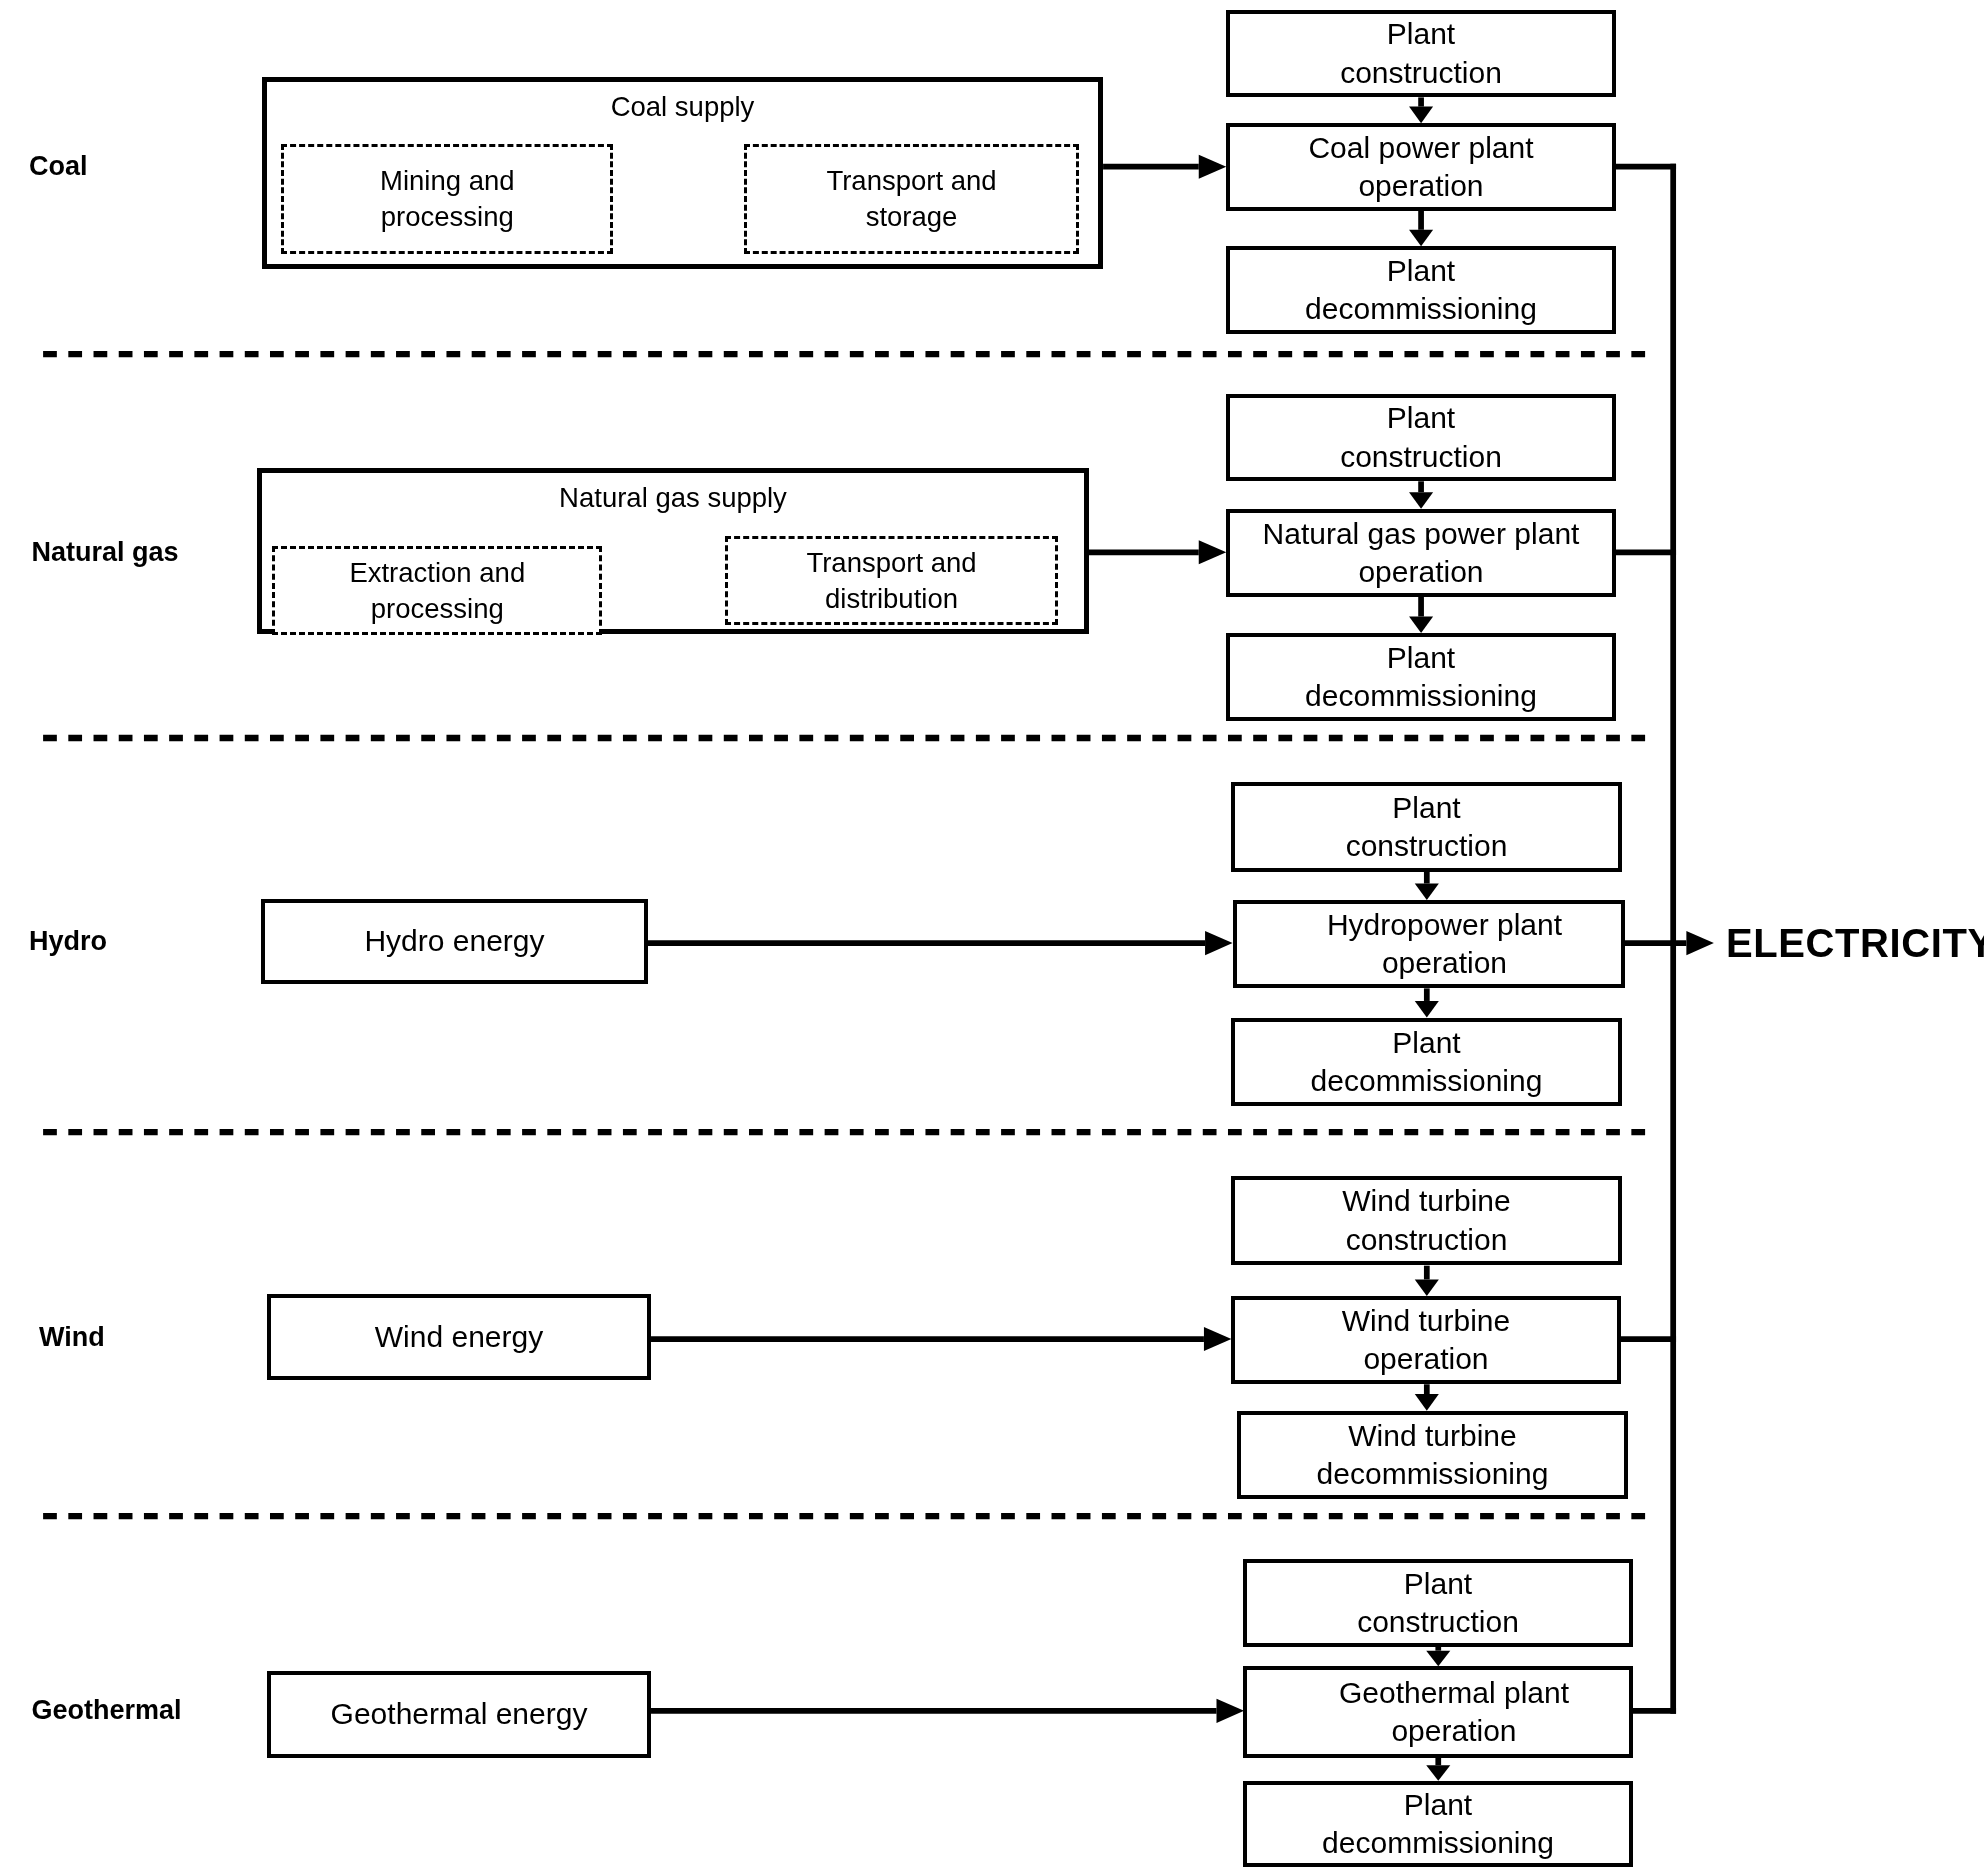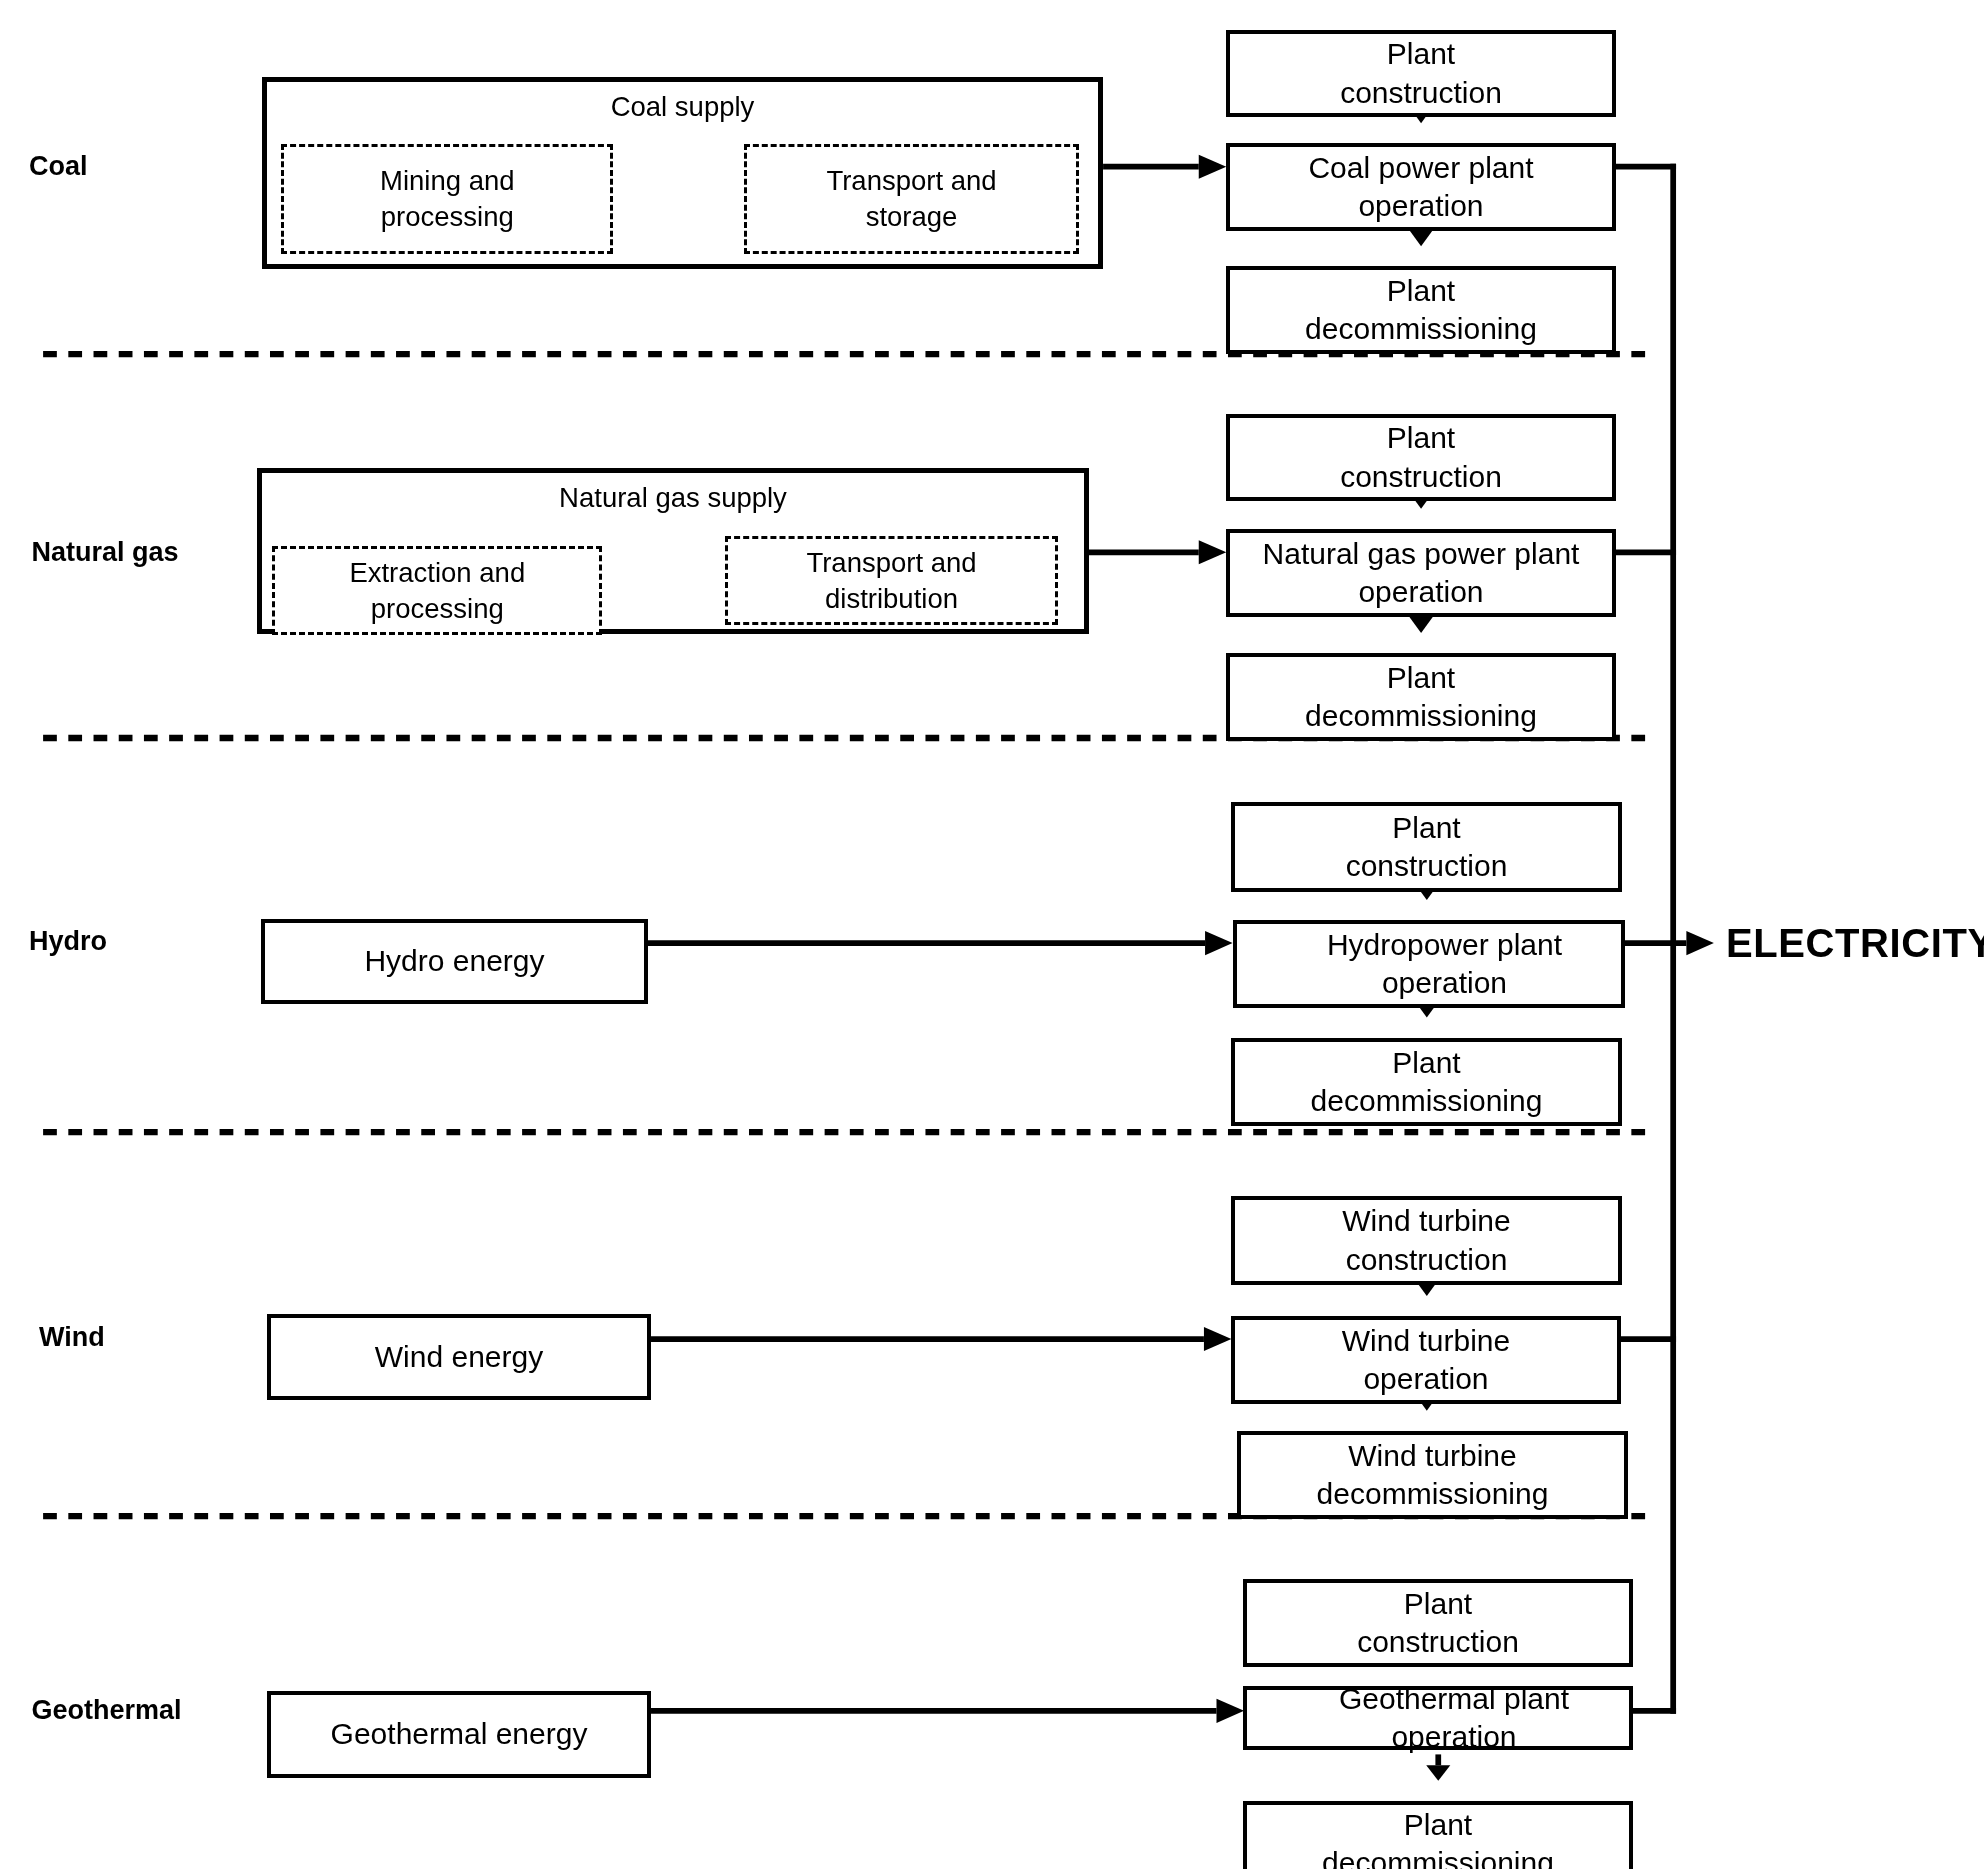--- a/index.html
+++ b/index.html
@@ -18,21 +18,20 @@
     background: #ffffff;
     border: 4.6px solid #000;
     display: flex;
     flex-direction: column;
     align-items: center;
     justify-content: center;
     text-align: center;
     font-size: 30px;
     line-height: 1.28;
     z-index: 1;
-    margin-top: 20px;
   }
   .container-box {
     position: absolute;
     background: #ffffff;
     border: 5.2px solid #000;
     z-index: 1;
   }
   .supply-title {
     position: absolute;
     left: 0; right: 0; top: 9.2px;
@@ -237,21 +236,21 @@
   <div class="row-label" style="left:31.5px; top:1682px; height:57px;">Geothermal</div>
 
   <div class="box" style="left:267px; top:1671px; width:384px; height:87px;">
     <span>Geothermal energy</span>
   </div>
 
   <div class="box" style="left:1243px; top:1559px; width:390px; height:88px;">
     <span>Plant</span>
     <span>construction</span>
   </div>
-  <div class="box" style="left:1243px; top:1666px; width:390px; height:64px;padding-left:32px;">
+  <div class="box" style="left:1243px; top:1666px; width:390px; height:92px;padding-left:32px;">
     <span>Geothermal plant</span>
     <span>operation</span>
   </div>
   <div class="box" style="left:1243px; top:1781px; width:390px; height:86px;">
     <span>Plant</span>
     <span>decommissioning</span>
   </div>
 
 </div>
 

